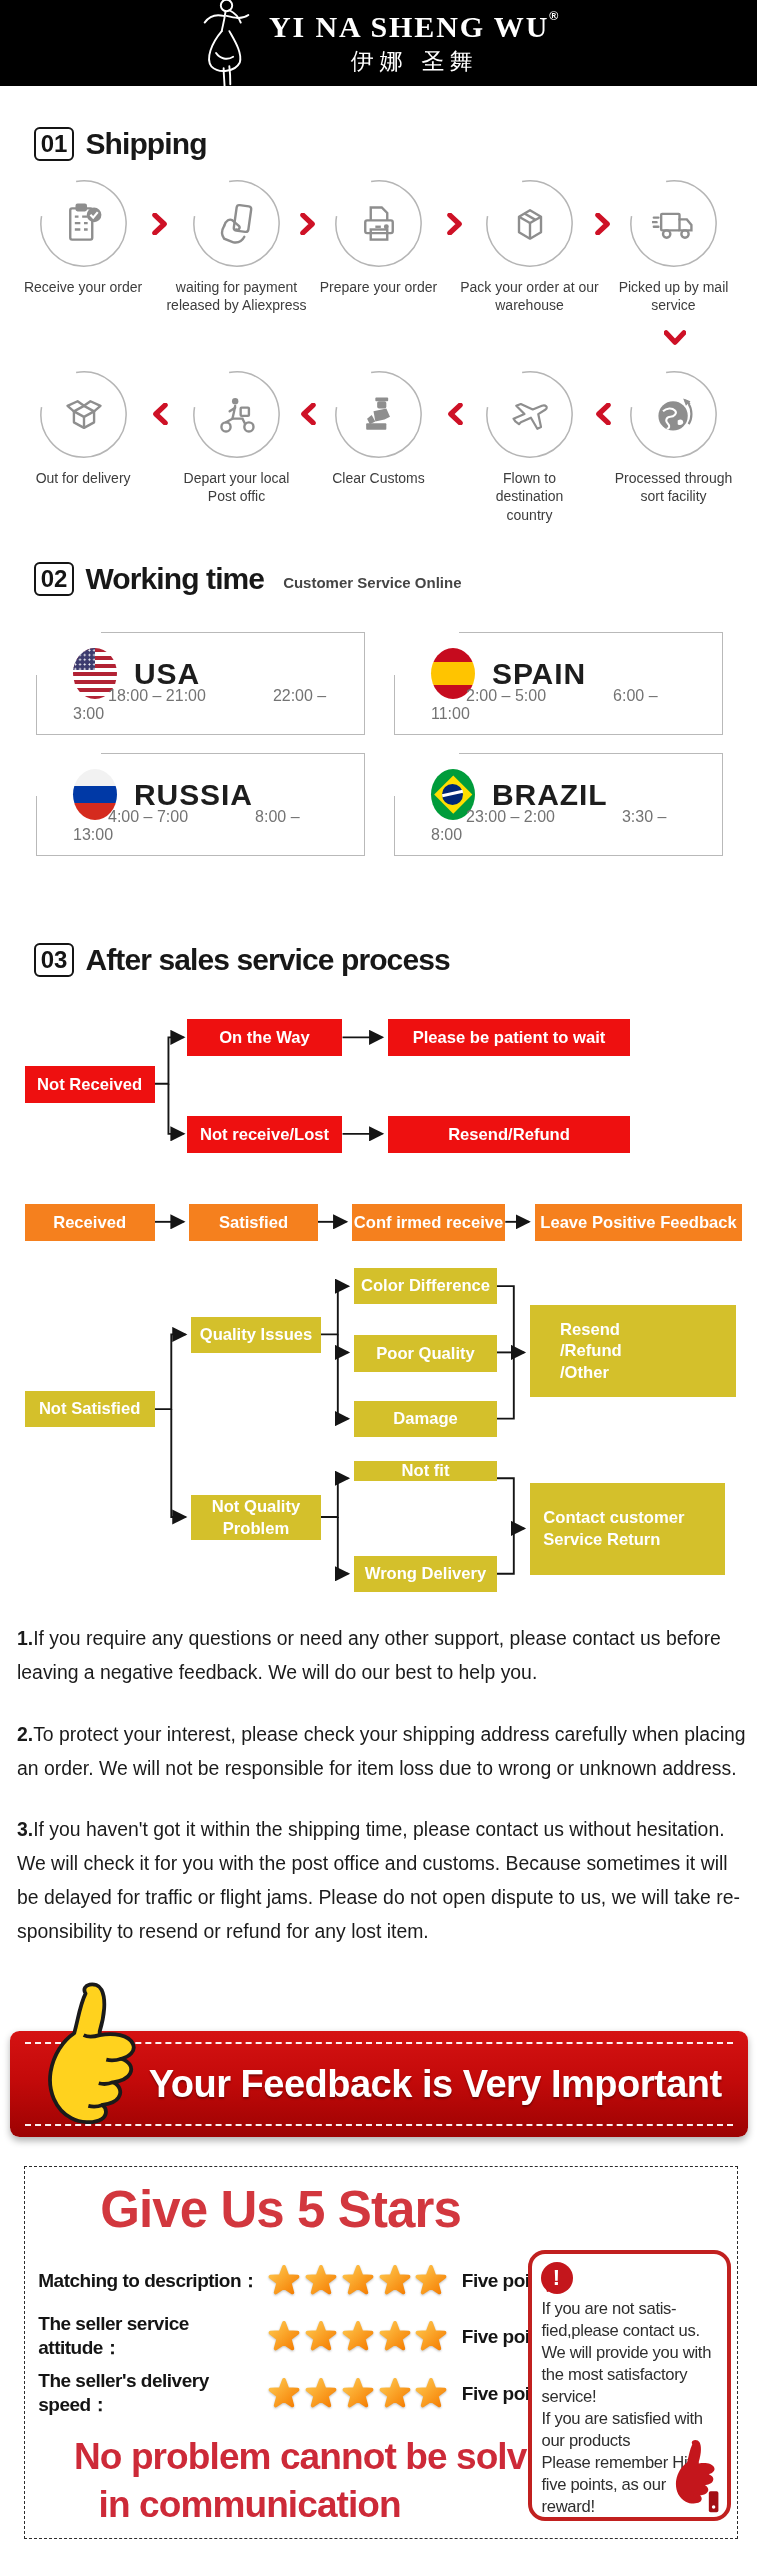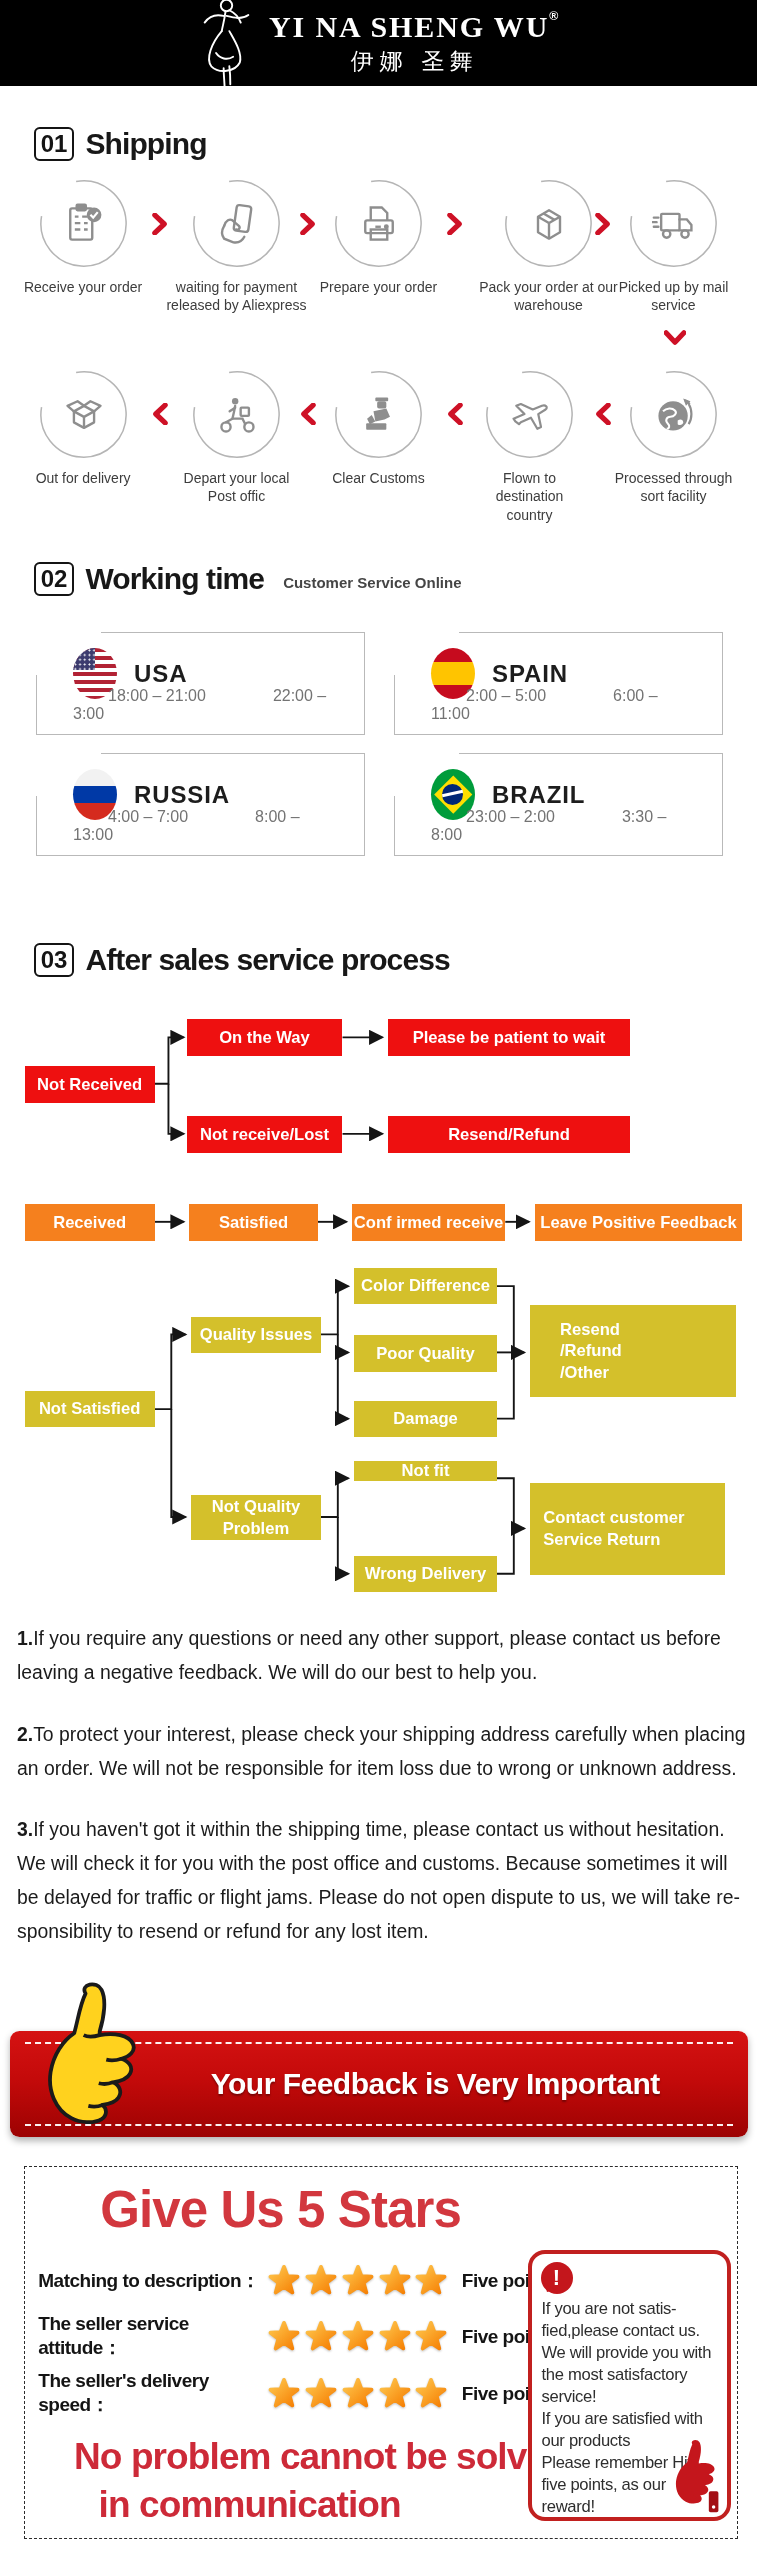--- a/index.html
+++ b/index.html
@@ -23,21 +23,21 @@
   .ringwrap{position:relative;width:89px;height:89px;margin:0 auto;}
   .ringwrap svg.ring{position:absolute;left:0;top:0;}
   .step-icon{position:absolute;left:23px;top:23px;}
   .step-label{margin:9.5px auto 0;font-size:14px;color:#3d3d3d;line-height:1.35;width:142px;}
   .chev{position:absolute;}
   
   .wt-card{position:absolute;width:327px;height:101px;background:#fff;border:1.9px solid #b9b9b9;}
   .wt-card .mask-top{position:absolute;left:-1.9px;top:-1.9px;width:66px;height:1.9px;background:#fff;}
   .wt-card .mask-left{position:absolute;left:-1.9px;top:-1.9px;width:1.9px;height:44px;background:#fff;}
   .wt-row{display:flex;align-items:center;gap:17px;padding:15px 0 0 36px;}
-  .country{font-size:24px;font-weight:bold;color:#1d1d1d;letter-spacing:0.9px;}
+  .country{font-size:30px;font-weight:bold;color:#1d1d1d;letter-spacing:0.9px;}
   .times{position:absolute;left:36px;bottom:11.4px;font-size:16px;color:#737373;}
   .times span{margin-right:32px;margin-left:35px;}
   .flag{width:44px;height:51px;border-radius:50%;overflow:hidden;position:relative;flex:0 0 auto;}
   .flag-usa{background:repeating-linear-gradient(180deg,#B22234 0 4px,#fff 4px 8px);}
   .flag-usa .canton{position:absolute;left:0;top:0;width:22px;height:22px;background:#3C3B6E;
      background-image:radial-gradient(#fff 0.9px,transparent 1px);background-size:4.7px 4.7px;}
   .flag-spain{background:linear-gradient(180deg,#C60B1E 0 27%,#FFC400 27% 73%,#C60B1E 73%);}
   .flag-russia{background:linear-gradient(180deg,#f2f2f2 0 34%,#0039A6 34% 67%,#D52B1E 67%);}
   .flag-brazil{background:#009C3B;}
   .flag-brazil .diamond{position:absolute;left:8.5px;top:12.3px;width:26.5px;height:26.5px;background:#FEDF00;transform:rotate(45deg);}
@@ -56,21 +56,21 @@
   .notes{position:absolute;left:17px;top:1621px;width:729px;font-size:19.4px;line-height:34px;color:#1b1b1b;}
   .notes p{margin:0 0 27.5px 0;}
   .notes b{font-weight:bold;}
   
   .banner{position:absolute;left:9.5px;top:2031px;width:738px;height:106px;border-radius:9.5px;
           background:linear-gradient(180deg,#d51212 0%,#c40a0a 45%,#9c0202 100%);
           box-shadow:0 3.8px 7.6px rgba(0,0,0,.3);}
   .banner:before,.banner:after{content:"";position:absolute;left:15px;right:15px;border-top:2.8px dashed rgba(255,255,255,.95);}
   .banner:before{top:11.4px;} .banner:after{bottom:11.4px;}
   .banner-text{position:absolute;left:123px;right:9.5px;top:0;height:106px;display:flex;align-items:center;
-          justify-content:center;color:#fff;font-size:30px;font-weight:bold;letter-spacing:-0.5px;
+          justify-content:center;color:#fff;font-size:38px;font-weight:bold;letter-spacing:-0.5px;
           text-shadow:0 1.9px 1.9px rgba(0,0,0,.35);white-space:nowrap;}
   .banner-thumb{position:absolute;left:17px;top:-49px;}
   
   .stars-box{position:absolute;left:24px;top:2166px;width:712px;height:371px;border:1.9px dashed #2c2c2c;background:#fff;}
   .stars-title{margin-top:13.3px;text-align:center;font-size:51px;font-weight:bold;color:#d2373e;letter-spacing:-0.9px;width:511px;}
   .star-row{position:absolute;left:13.3px;display:flex;align-items:center;height:38px;}
   .star-row .lbl{font-size:19px;font-weight:bold;color:#141414;width:229px;letter-spacing:-0.5px;}
   .star-row .stars{display:flex;gap:2.8px;filter:drop-shadow(0.9px 1.9px 0.9px rgba(0,0,0,.25));}
   .star-row .sfx{font-size:19px;font-weight:bold;color:#141414;margin-left:13.3px;letter-spacing:-0.5px;}
   .slogan{position:absolute;left:49px;top:266px;font-size:37px;font-weight:bold;color:#cd2a38;
@@ -173,21 +173,21 @@
           <rect x="9" y="20" width="30" height="14" rx="2"></rect>
           <rect x="15" y="30" width="18" height="11"></rect>
           <path d="M20,27 h6"></path>
             <circle cx="32" cy="27" r="1.4" fill="#8e8e8e"></circle>
         </g>
       </svg>
     </div>
     <div class="step-label">Prepare your order</div>
   </div>
 
-  <div class="step" style="left:454px;top:179px;margin-left:19px;">
+  <div class="step" style="left:454px;top:179px;">
     <div class="ringwrap">
       <svg class="ring" width="89" height="89" viewBox="0 0 94 94">
           <path d="M39.2,2.7 A45,45 0 1 1 2.7,39.2" stroke="#b5b5b5" stroke-width="1.6" fill="none"></path>
         </svg>
       <svg class="step-icon" width="44" height="44" viewBox="0 0 48 48">
         <g stroke="#8e8e8e" stroke-width="2.6" fill="none" stroke-linejoin="round">
           <path d="M12,16 L24,9 L36,16 L36,33 L24,40 L12,33 Z"></path>
           <path d="M12,16 L24,23 L36,16"></path>
           <path d="M24,23 V40"></path>
           <path d="M18,12.5 L30,19.5"></path>

